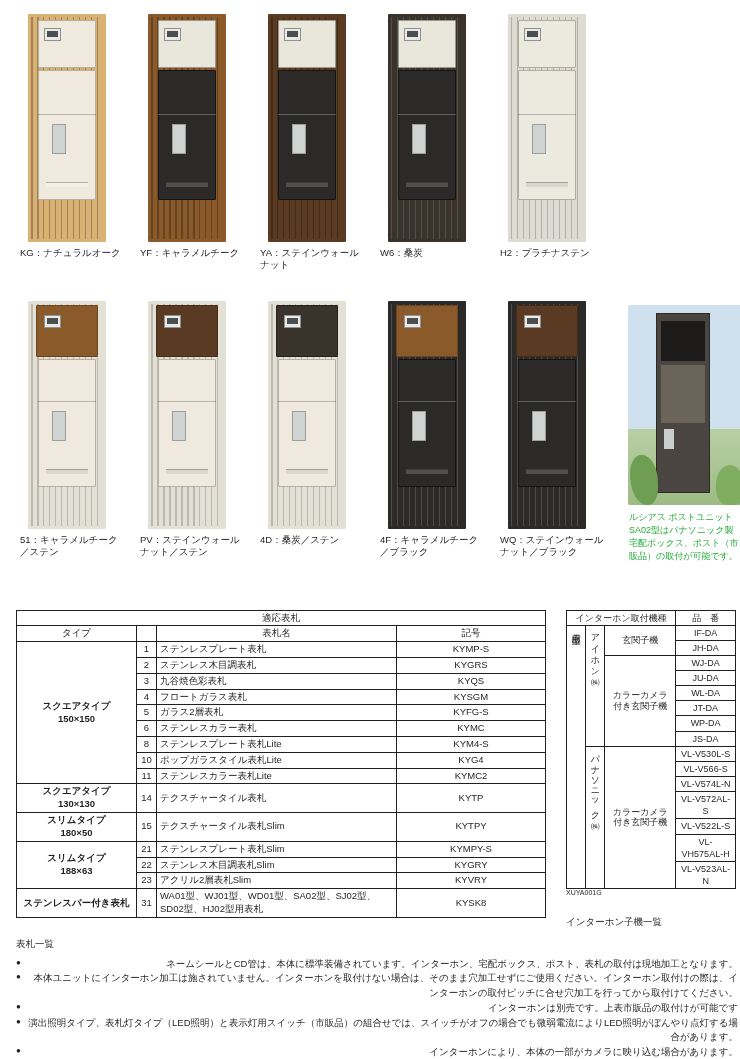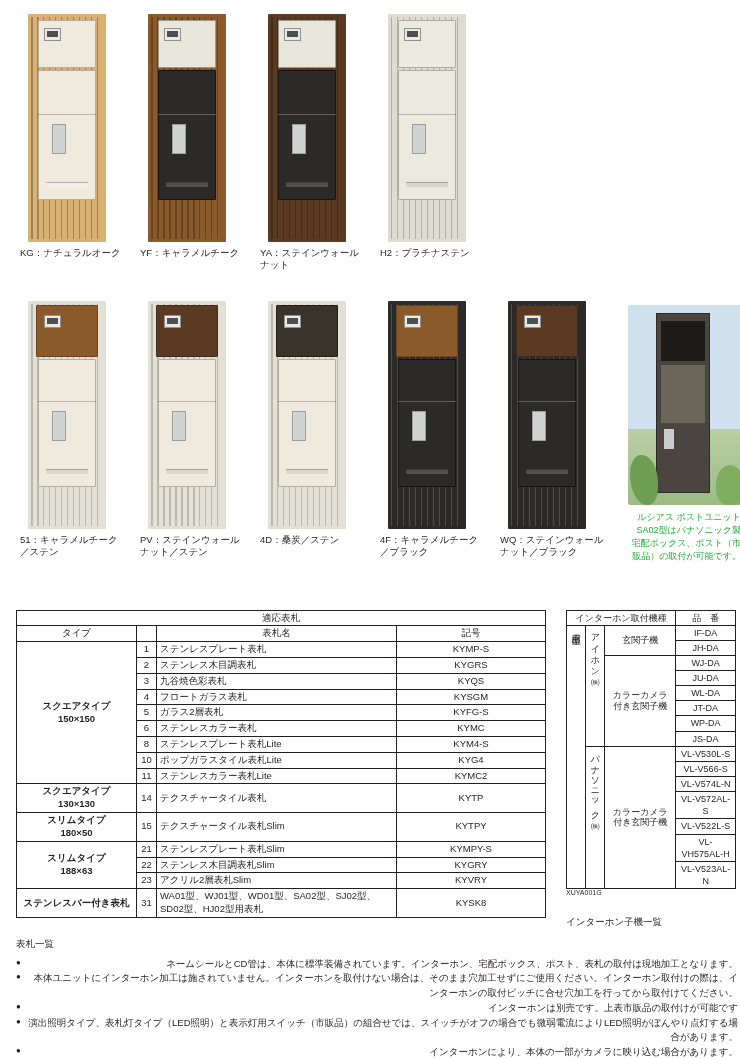--- a/index.html
+++ b/index.html
@@ -160,20 +160,35 @@
           <div class="intercom" style="left:26px;top:22px;width:17px;height:13px;"></div>
           <div class="boxface" style="left:20px;top:64px;width:58px;height:130px;background:#2b2a28;border:1px solid #161514;"></div>
           <div class="hairline" style="left:20px;top:108px;width:58px;background:rgba(255,255,255,0.25);"></div>
           <div class="nameplate" style="left:34px;top:118px;width:14px;height:30px;"></div>
           <div class="slot" style="left:28px;top:176px;width:42px;height:5px;background:rgba(255,255,255,0.18);"></div>
         </div>
       </div>
       <div class="caption">YA：ステインウォールナット</div>
     </div>
 
+    <div class="prod">
+      <div class="prod-img">
+        <div class="pillar">
+          <div class="frame" style="left:10px;top:8px;width:78px;height:228px;background:#3a332c;"></div>
+          <div class="slats" style="left:13px;top:11px;width:72px;height:222px;background-image:repeating-linear-gradient(to right, rgba(255,255,255,0.13) 0px, rgba(255,255,255,0.13) 1.5px, transparent 1.5px, transparent 6px);"></div>
+          <div class="boxface" style="left:20px;top:14px;width:58px;height:48px;background:#e9e6dc;border:1px solid #9b978c;"></div>
+          <div class="intercom" style="left:26px;top:22px;width:17px;height:13px;"></div>
+          <div class="boxface" style="left:20px;top:64px;width:58px;height:130px;background:#2b2a28;border:1px solid #161514;"></div>
+          <div class="hairline" style="left:20px;top:108px;width:58px;background:rgba(255,255,255,0.25);"></div>
+          <div class="nameplate" style="left:34px;top:118px;width:14px;height:30px;"></div>
+          <div class="slot" style="left:28px;top:176px;width:42px;height:5px;background:rgba(255,255,255,0.18);"></div>
+        </div>
+      </div>
+      <div class="caption">W6：桑炭</div>
+    </div>
 
     <div class="prod">
       <div class="prod-img">
         <div class="pillar">
           <div class="frame" style="left:10px;top:8px;width:78px;height:228px;background:#dedbd2;"></div>
           <div class="slats" style="left:13px;top:11px;width:72px;height:222px;background-image:repeating-linear-gradient(to right, rgba(0,0,0,0.20) 0px, rgba(0,0,0,0.20) 1.5px, transparent 1.5px, transparent 6px);"></div>
           <div class="boxface" style="left:20px;top:14px;width:58px;height:48px;background:#eceadf;border:1px solid #b0aca0;"></div>
           <div class="intercom" style="left:26px;top:22px;width:17px;height:13px;"></div>
           <div class="boxface" style="left:20px;top:64px;width:58px;height:130px;background:#eceadf;border:1px solid #b0aca0;"></div>
           <div class="hairline" style="left:20px;top:108px;width:58px;"></div>
@@ -270,21 +285,21 @@
     </div>
 
     <div class="note-photo" style="left:612px;top:12px;width:118px;height:200px;background:linear-gradient(to bottom,#cfe0ef 0%,#cfe0ef 62%,#b9cfa4 62%,#9cbb84 100%);">
       <div style="position:absolute;left:28px;top:8px;width:54px;height:180px;background:#4a4540;border:1px solid #2d2a27;"></div>
       <div style="position:absolute;left:33px;top:16px;width:44px;height:40px;background:#1d1b19;"></div>
       <div style="position:absolute;left:33px;top:60px;width:44px;height:58px;background:#6b6459;"></div>
       <div style="position:absolute;left:36px;top:124px;width:10px;height:20px;background:#c9cdcb;"></div>
       <div style="position:absolute;left:2px;top:150px;width:28px;height:50px;background:#6d9e52;border-radius:40% 60% 35% 65%;"></div>
       <div style="position:absolute;left:88px;top:160px;width:28px;height:40px;background:#7fae61;border-radius:50% 50% 30% 40%;"></div>
     </div>
-    <div class="green-note" style="left:613px;top:218px;text-align:right;">ルシアス ポストユニットSA02型はパナソニック製宅配ボックス、ポスト（市販品）の取付が可能です。</div>
+    <div class="green-note" style="left:613px;top:218px;">ルシアス ポストユニットSA02型はパナソニック製宅配ボックス、ポスト（市販品）の取付が可能です。</div>
   </div>
 
   <div style="display:flex;align-items:flex-start;margin-top:52px;margin-left:6px;">
 
     <div>
       <table class="tbl-main">
         <tbody>
             <tr>
           <th colspan="4">適応表札</th>
         </tr>

